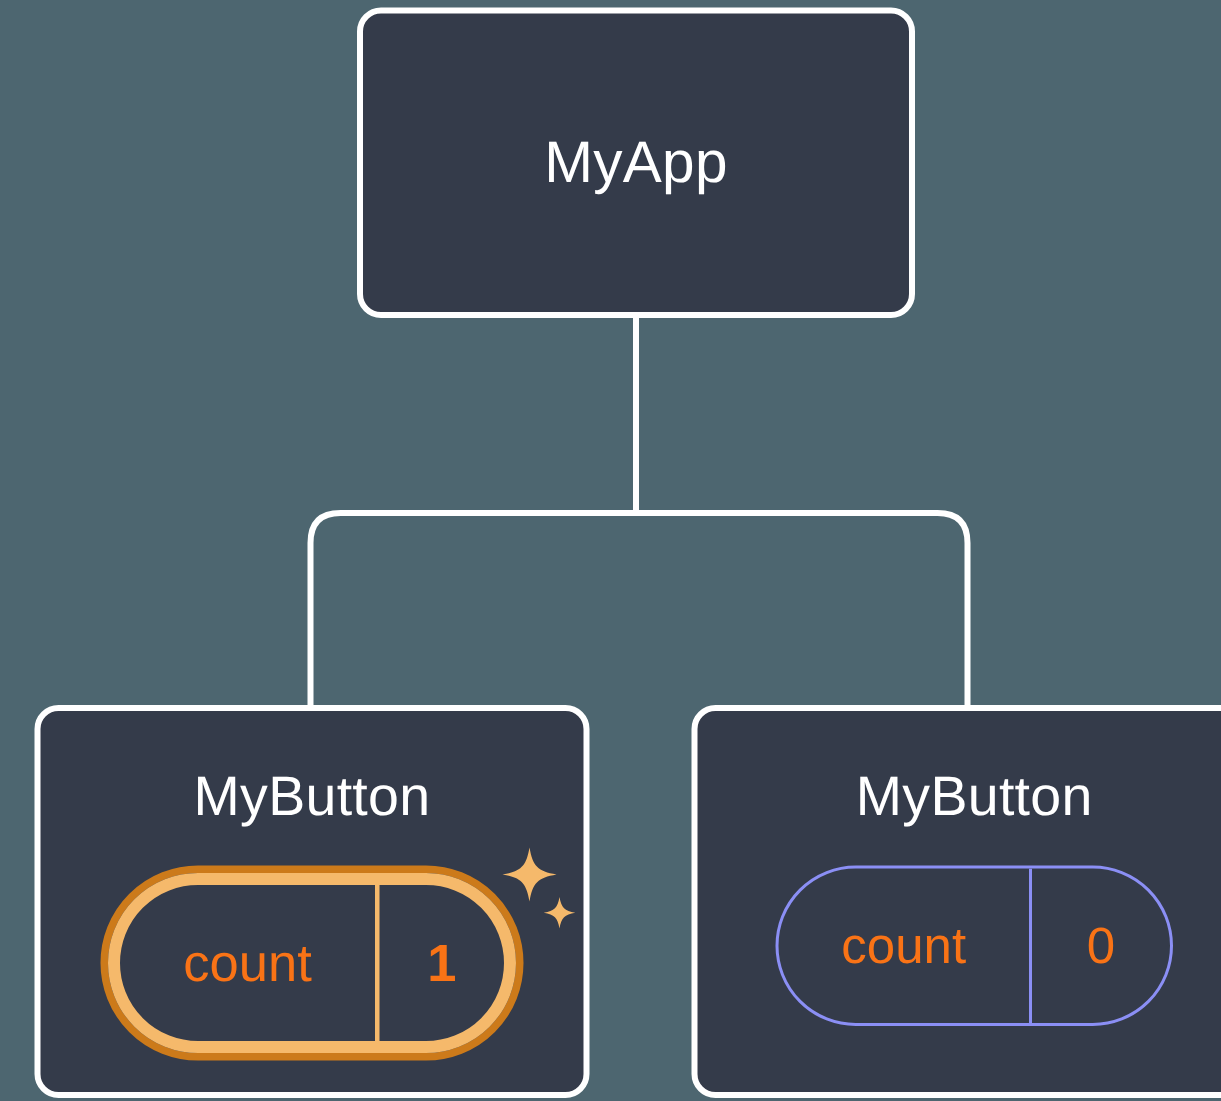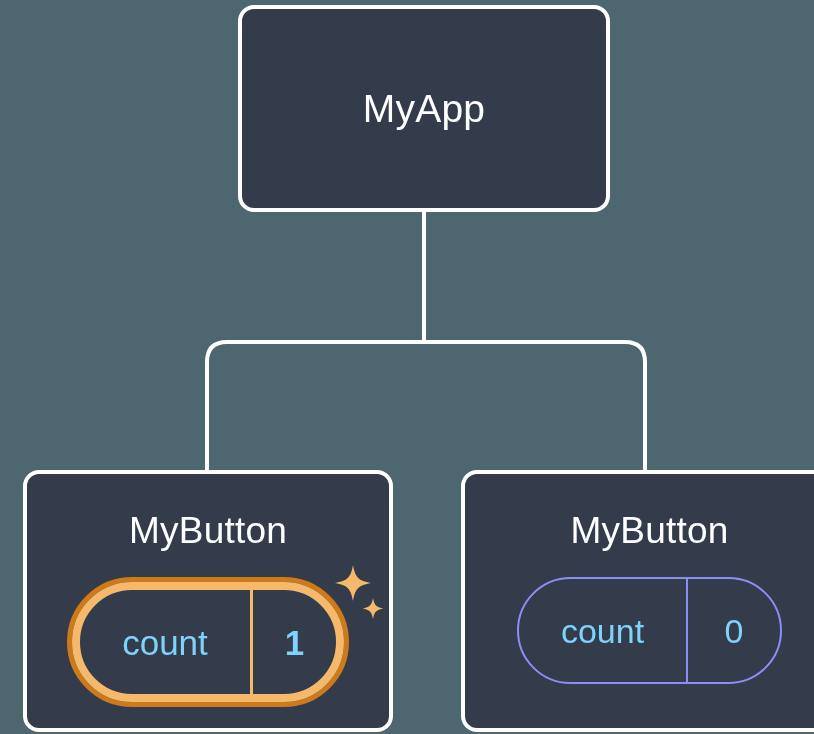--- a/index.html
+++ b/index.html
@@ -93,21 +93,21 @@
     box-sizing: border-box;
     display: flex;
     align-items: stretch;
     background: #343b4a;
   }
 
   .pill-cell {
     display: flex;
     align-items: center;
     justify-content: center;
-    color: #7dd3fc;
+    color: #f97316;
     line-height: 1;
     white-space: nowrap;
   }
 
   
   .pill.highlight {
     width: 282px;
     height: 130px;
     border-radius: 65px;
     border: 5px solid #cc7a1a;

